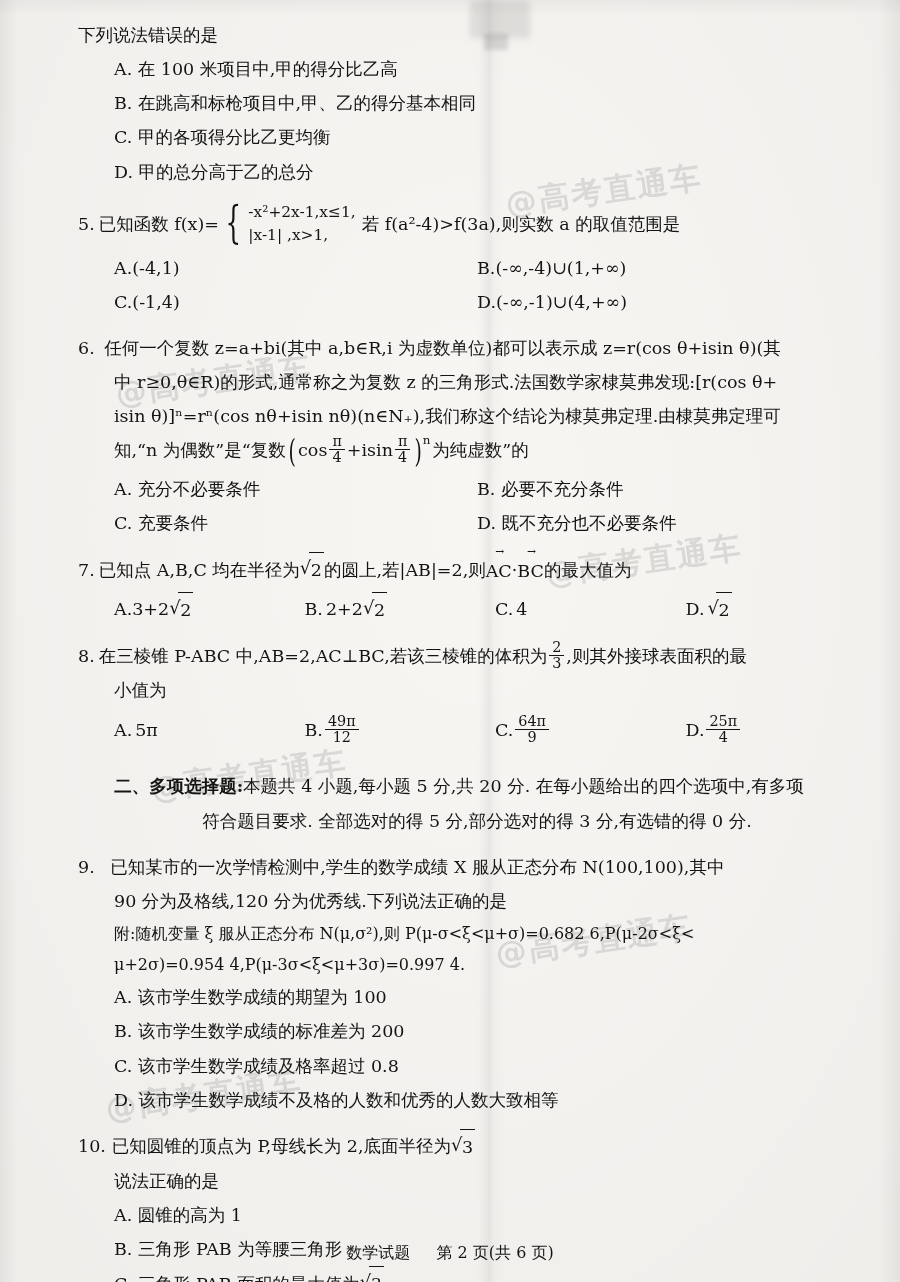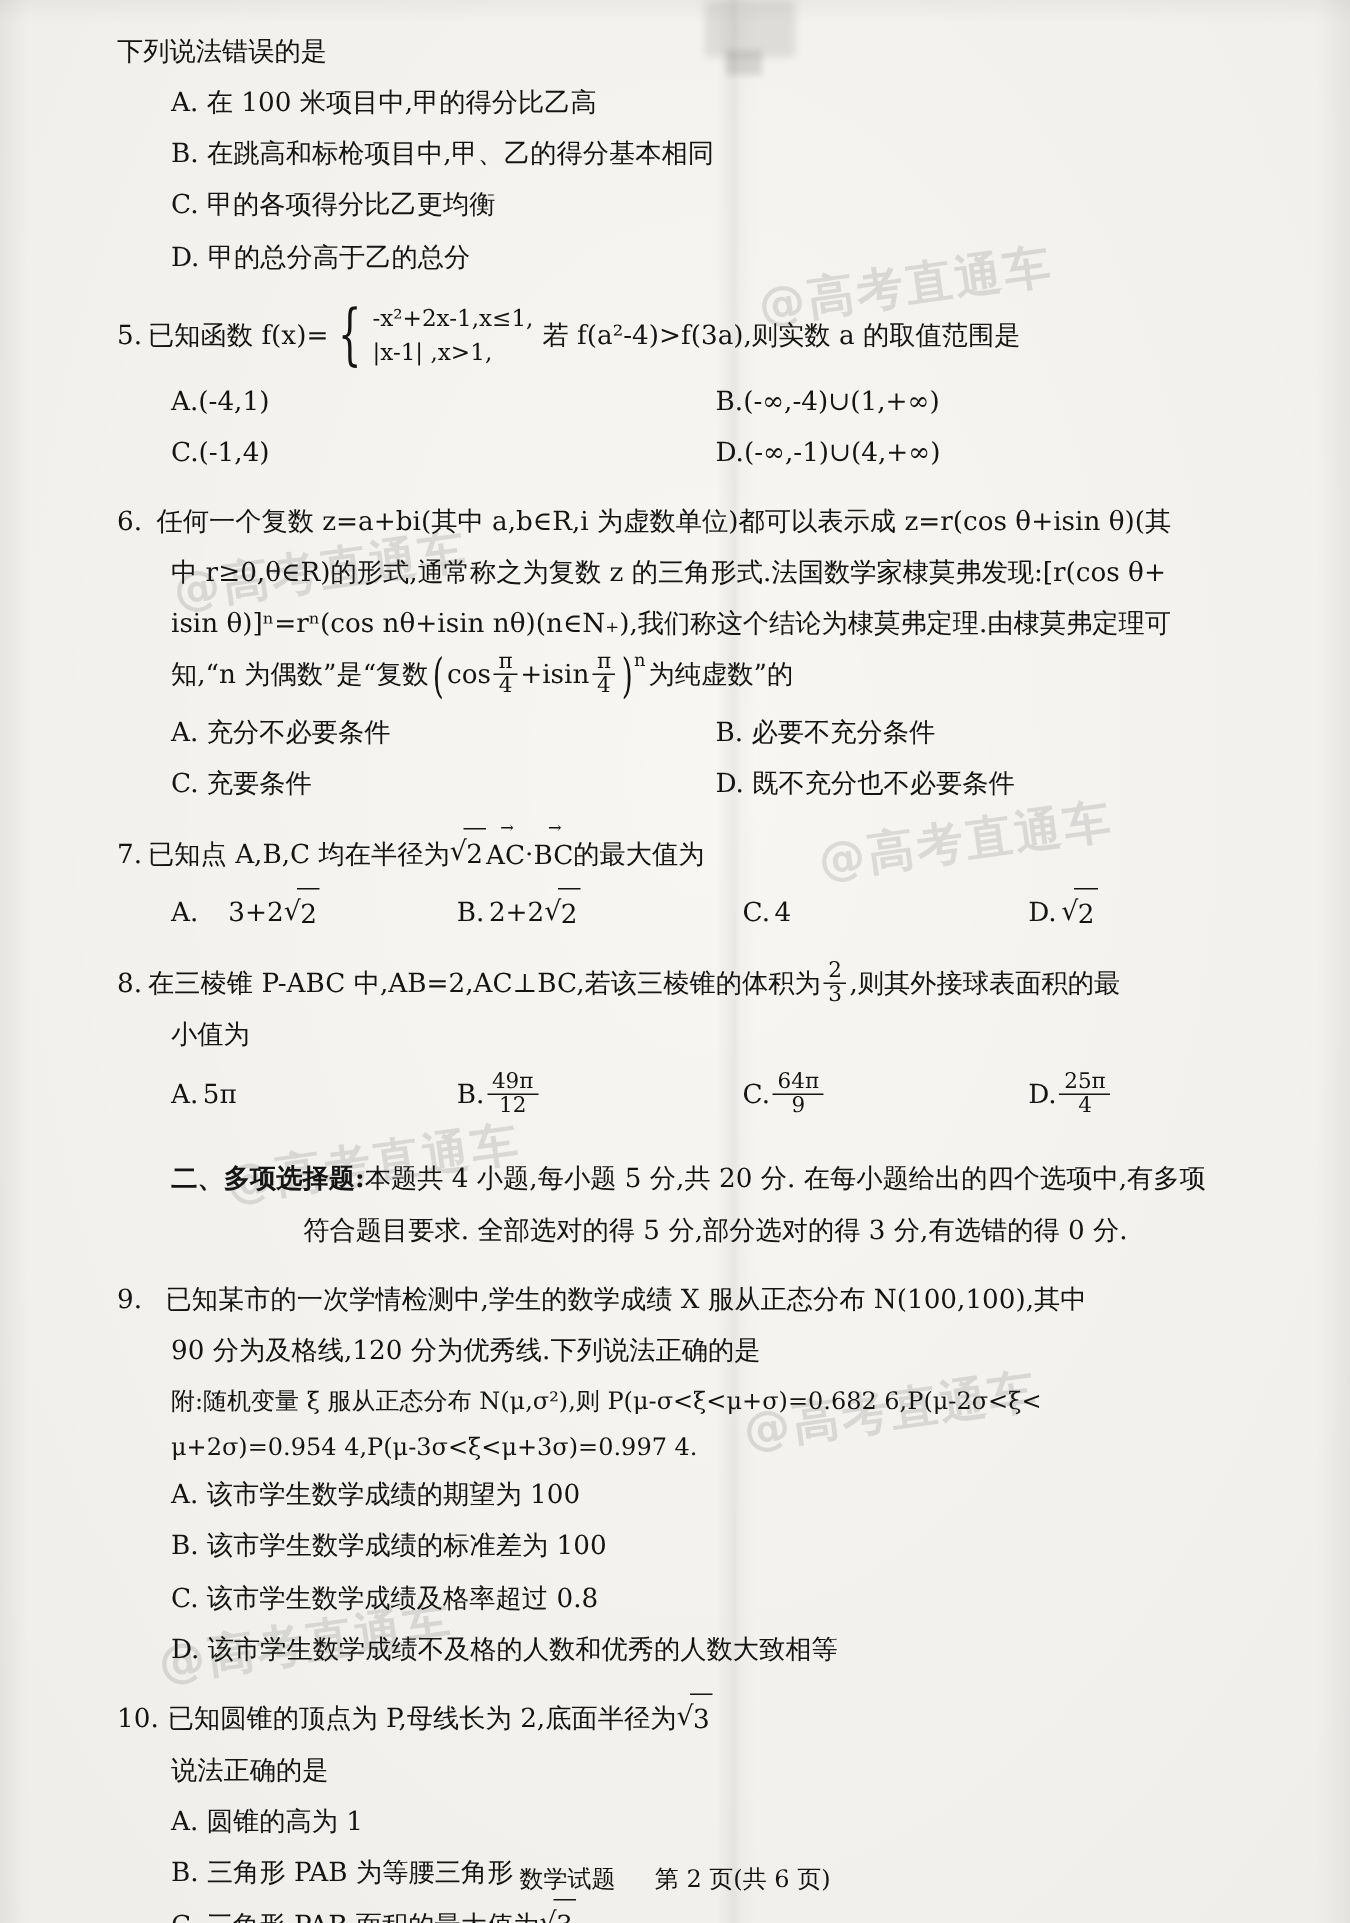--- a/index.html
+++ b/index.html
@@ -168,29 +168,30 @@
       <div class="line indent">C. 充要条件</div>
       <div class="line">D. 既不充分也不必要条件</div>
     </div>
   </div>
 
   <div class="q">
     <div class="line" style="display:flex;align-items:center;flex-wrap:wrap;">
       <span>7.</span>
       <span style="margin-left:4px;">已知点 A,B,C 均在半径为</span>
       <span class="sqrt"><span class="rad">2</span></span>
+      <span>的圆上,若|AB|=2,则</span>
       <span class="vec">AC</span>
       <span> · </span>
       <span class="vec">BC</span>
       <span>的最大值为</span>
     </div>
     <div class="opts opt4" style="margin-top:4px;">
       <div class="line indent" style="display:flex;align-items:center;">
         <span>A.</span>
-        <span style="margin-left:20px;">3+2</span>
+        <span style="margin-left:0;">3+2</span>
         <span class="sqrt"><span class="rad">2</span></span>
       </div>
       <div class="line" style="display:flex;align-items:center;">
         <span>B.</span>
         <span style="margin-left:3px;">2+2</span>
         <span class="sqrt"><span class="rad">2</span></span>
       </div>
       <div class="line" style="display:flex;align-items:center;">
         <span>C.</span>
         <span style="margin-left:3px;">4</span>
@@ -249,21 +250,21 @@
 
   <div class="q">
     <div class="line">
       <span>9.</span>
       <span style="margin-left:10px;">已知某市的一次学情检测中,学生的数学成绩 X 服从正态分布 N(100,100),其中</span>
     </div>
     <div class="line indent">90 分为及格线,120 分为优秀线.下列说法正确的是</div>
     <div class="line indent small">附:随机变量 ξ 服从正态分布 N(μ,σ²),则 P(μ-σ&lt;ξ&lt;μ+σ)=0.682 6,P(μ-2σ&lt;ξ&lt;</div>
     <div class="line indent small">μ+2σ)=0.954 4,P(μ-3σ&lt;ξ&lt;μ+3σ)=0.997 4.</div>
     <div class="line indent">A. 该市学生数学成绩的期望为 100</div>
-    <div class="line indent">B. 该市学生数学成绩的标准差为 100</div>
+    <div class="line indent">B. 该市学生数学成绩的标准差为 200</div>
     <div class="line indent">C. 该市学生数学成绩及格率超过 0.8</div>
     <div class="line indent">D. 该市学生数学成绩不及格的人数和优秀的人数大致相等</div>
   </div>
 
   <div class="q">
     <div class="line" style="display:flex;align-items:center;flex-wrap:wrap;">
       <span>10.</span>
       <span style="margin-left:6px;">已知圆锥的顶点为 P,母线长为 2,底面半径为</span>
       <span class="sqrt"><span class="rad">3</span></span>
     </div>

